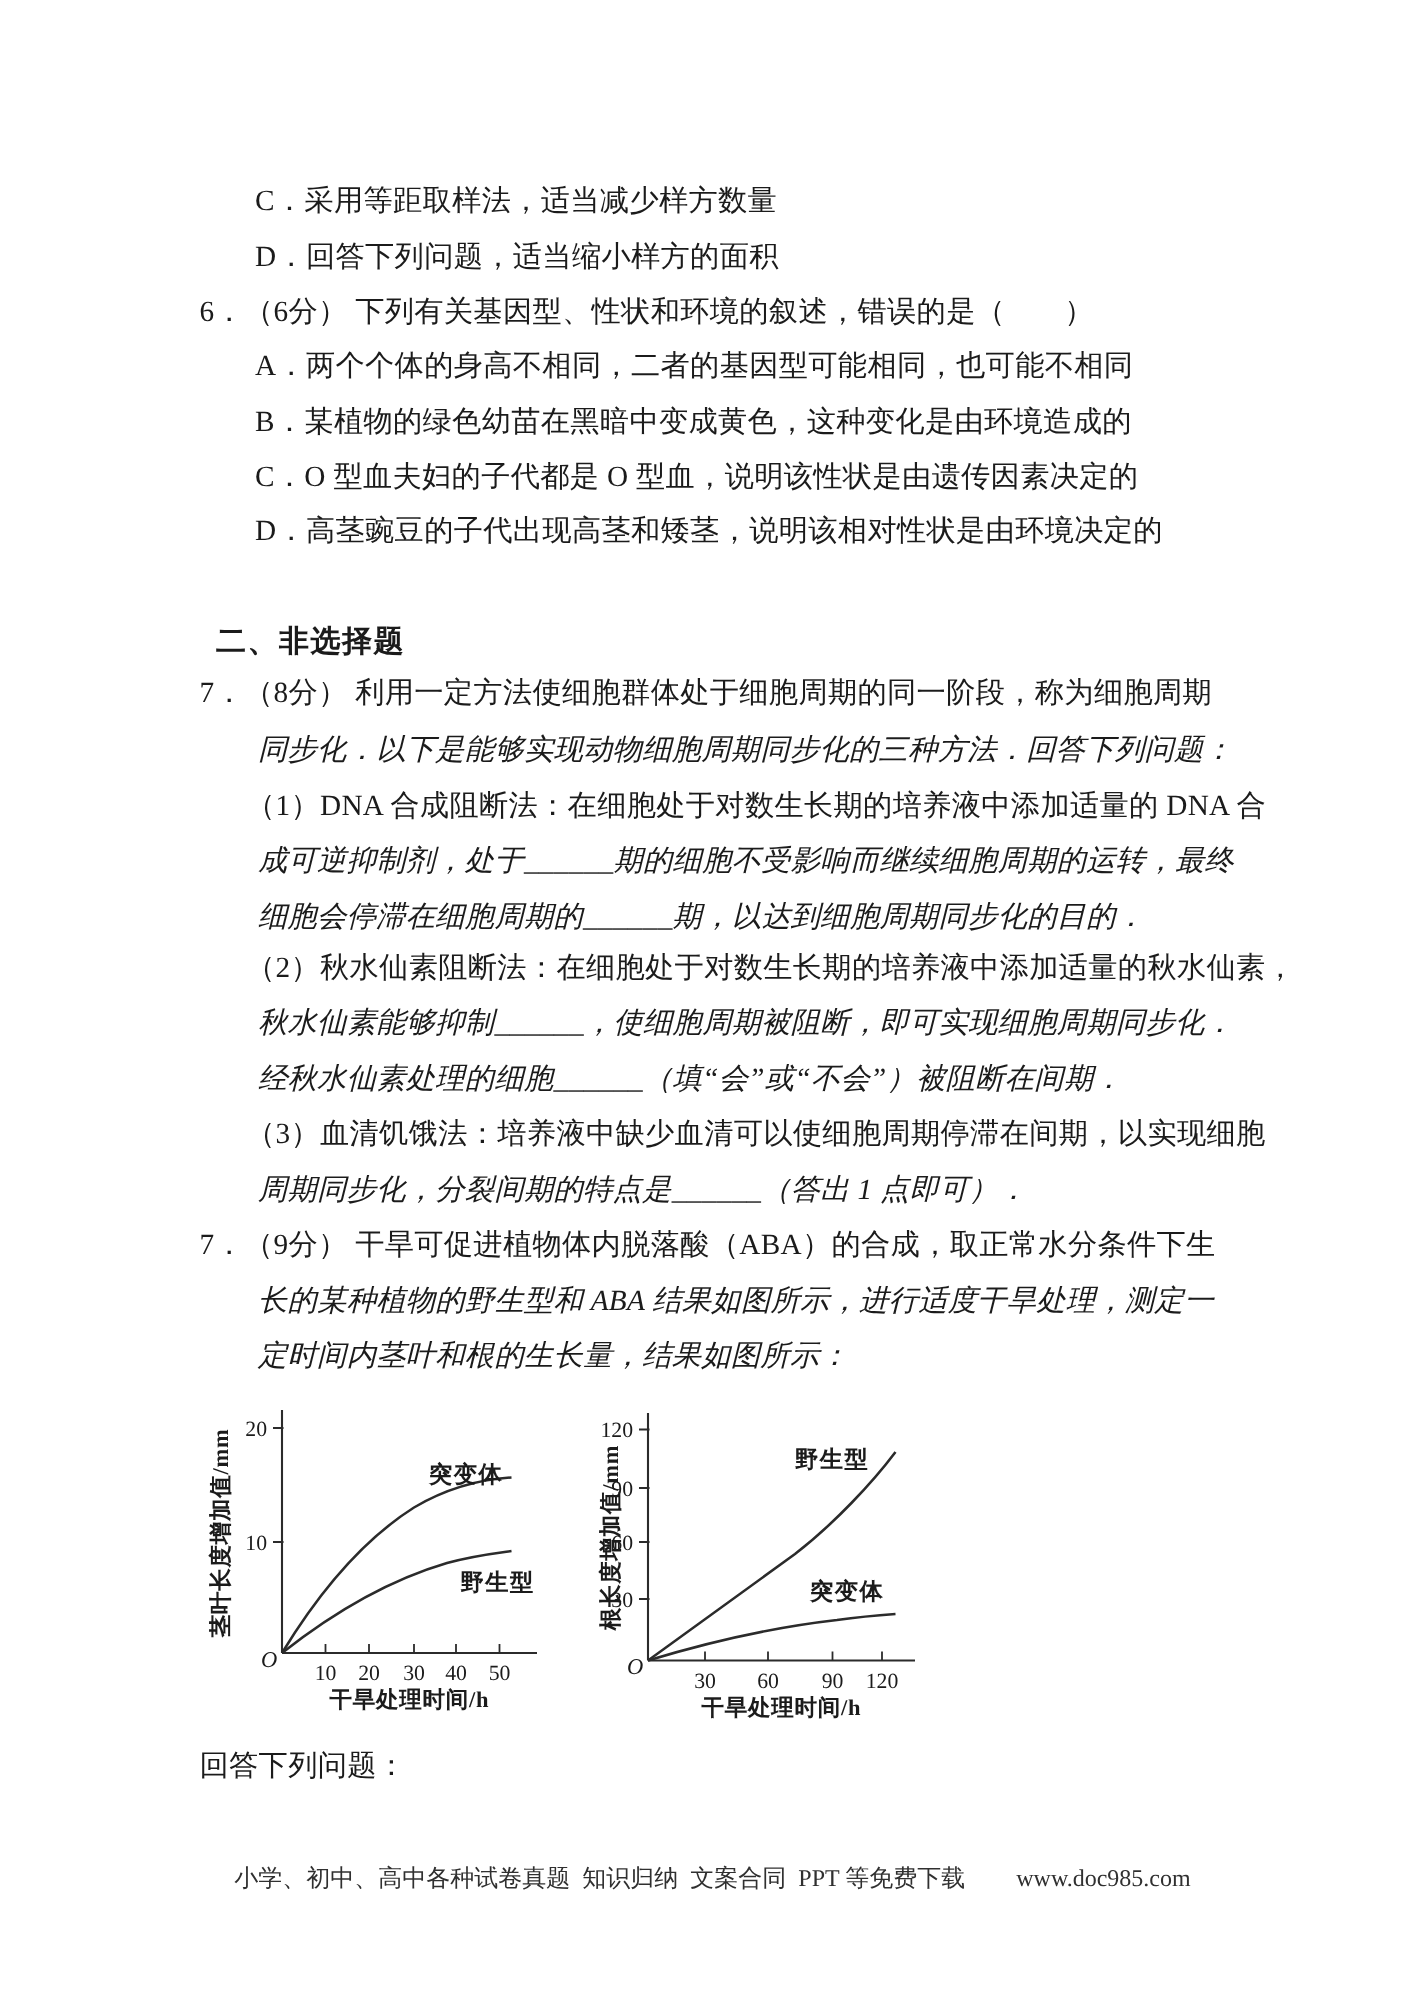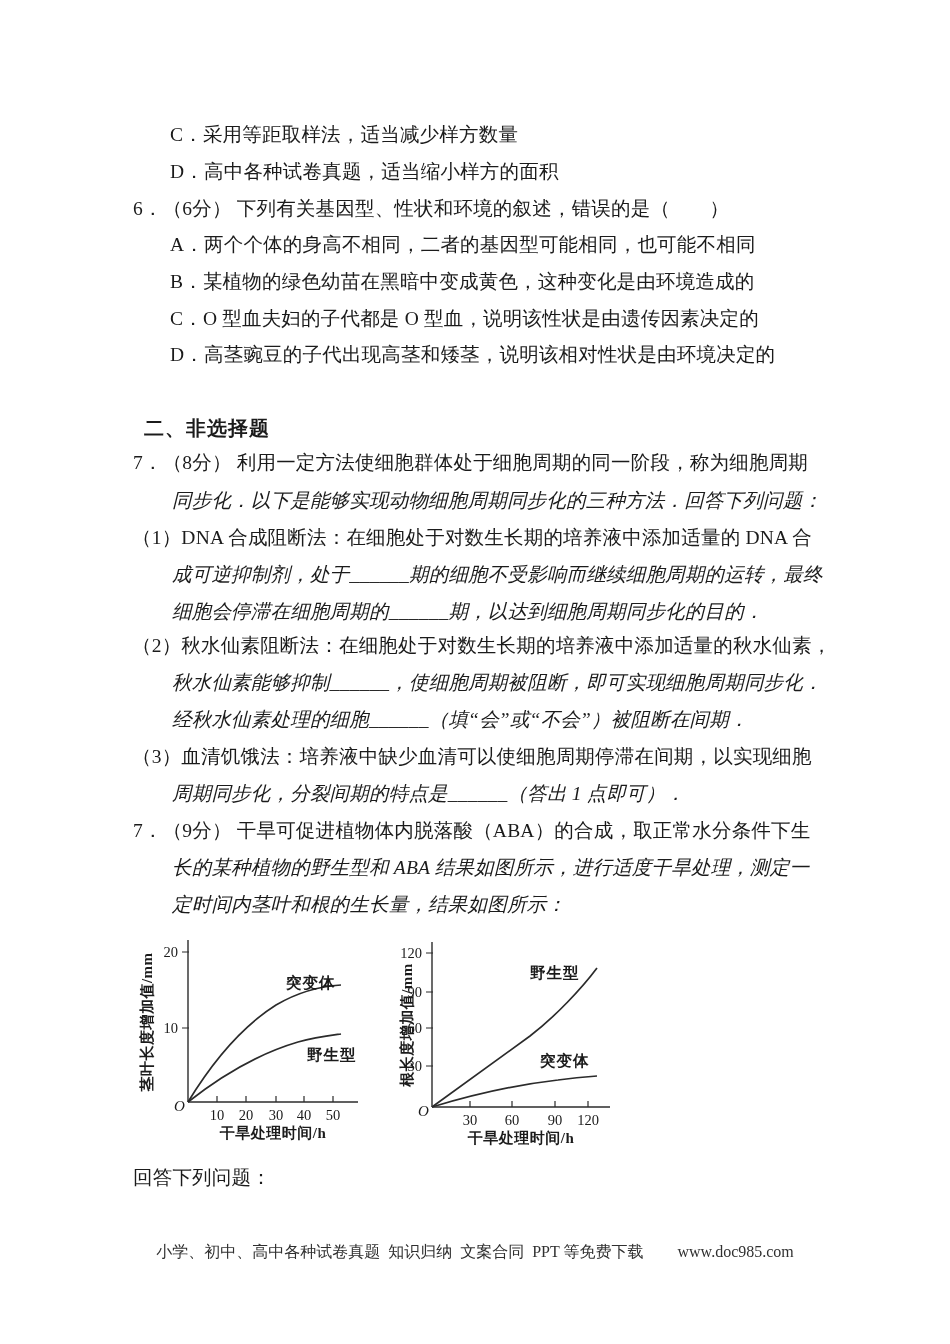--- a/index.html
+++ b/index.html
@@ -3,21 +3,21 @@
 <meta charset="utf-8">
 <style>
   html,body{margin:0;padding:0;background:#ffffff;}
   .page{
     position:relative;width:950px;height:1344px;background:#ffffff;
     font-family:"Liberation Serif","DejaVu Serif",serif;color:#1b1b1b;overflow:hidden;
   }
   .ln{position:absolute;font-size:19.5px;line-height:26px;white-space:pre;letter-spacing:.2px;}
   .indent-q{left:133px;}
   .indent-opt{left:170px;}
-  .indent-sub{left:132px;}
+  .indent-sub{left:164px;}
   .indent-cont{left:172px;font-style:italic;}
   .section{font-family:Liberation Sans, sans-serif;font-weight:bold;font-size:20px;letter-spacing:1px;}
   .figure{position:absolute;}
   .figure svg text{font-family:"Liberation Serif","DejaVu Serif",serif;fill:#1b1b1b;}
   .tick-label{font-size:14.5px;}
   .origin-label{font-size:15px;font-style:italic;}
   .axis-label{font-family:"Liberation Sans","DejaVu Sans",sans-serif;font-weight:bold;font-size:15px;letter-spacing:.5px;}
   .curve-label{font-family:"Liberation Sans","DejaVu Sans",sans-serif;font-weight:bold;font-size:15.5px;letter-spacing:1px;}
   .axis{stroke:#2b2b2b;stroke-width:1.4;fill:none;}
   .tick{stroke:#2b2b2b;stroke-width:1.2;fill:none;}
@@ -28,21 +28,21 @@
     font-size:16px;color:#303030;
   }
   .footer span{white-space:pre;}
 </style>
 </head>
 <body>
 
 <div class="page">
 
   <div class="ln indent-opt" style="top:122px">C．采用等距取样法，适当减少样方数量</div>
-  <div class="ln indent-opt" style="top:159px">D．高中各种试卷真题，适当缩小样方的面积</div>
+  <div class="ln indent-opt" style="top:159px">D．回答下列问题，适当缩小样方的面积</div>
 
   <div class="ln indent-q" style="top:196px">6．（6分） 下列有关基因型、性状和环境的叙述，错误的是（　　）</div>
   <div class="ln indent-opt" style="top:232px">A．两个个体的身高不相同，二者的基因型可能相同，也可能不相同</div>
   <div class="ln indent-opt" style="top:269px">B．某植物的绿色幼苗在黑暗中变成黄色，这种变化是由环境造成的</div>
   <div class="ln indent-opt" style="top:306px">C．O 型血夫妇的子代都是 O 型血，说明该性状是由遗传因素决定的</div>
   <div class="ln indent-opt" style="top:342px">D．高茎豌豆的子代出现高茎和矮茎，说明该相对性状是由环境决定的</div>
 
   <div class="ln section" style="top:415px;left:144px">二、非选择题</div>
 
   <div class="ln indent-q" style="top:450px">7．（8分） 利用一定方法使细胞群体处于细胞周期的同一阶段，称为细胞周期</div>

